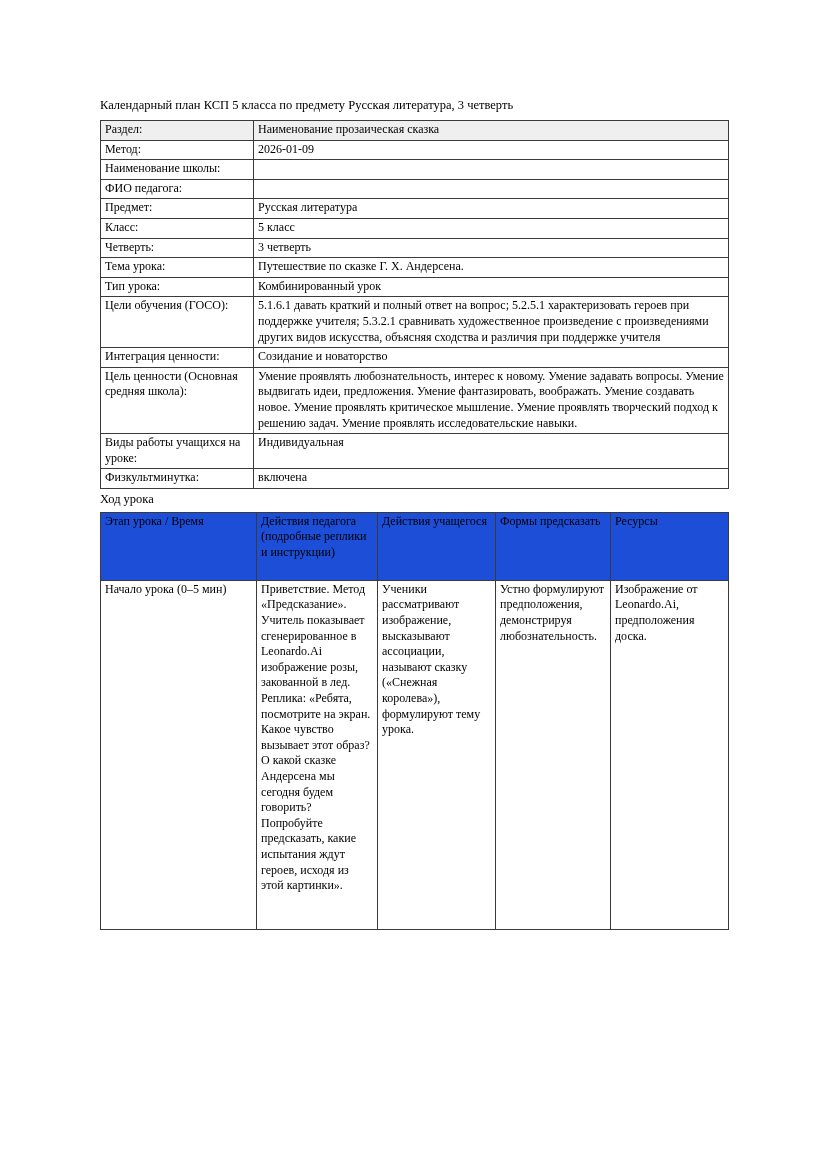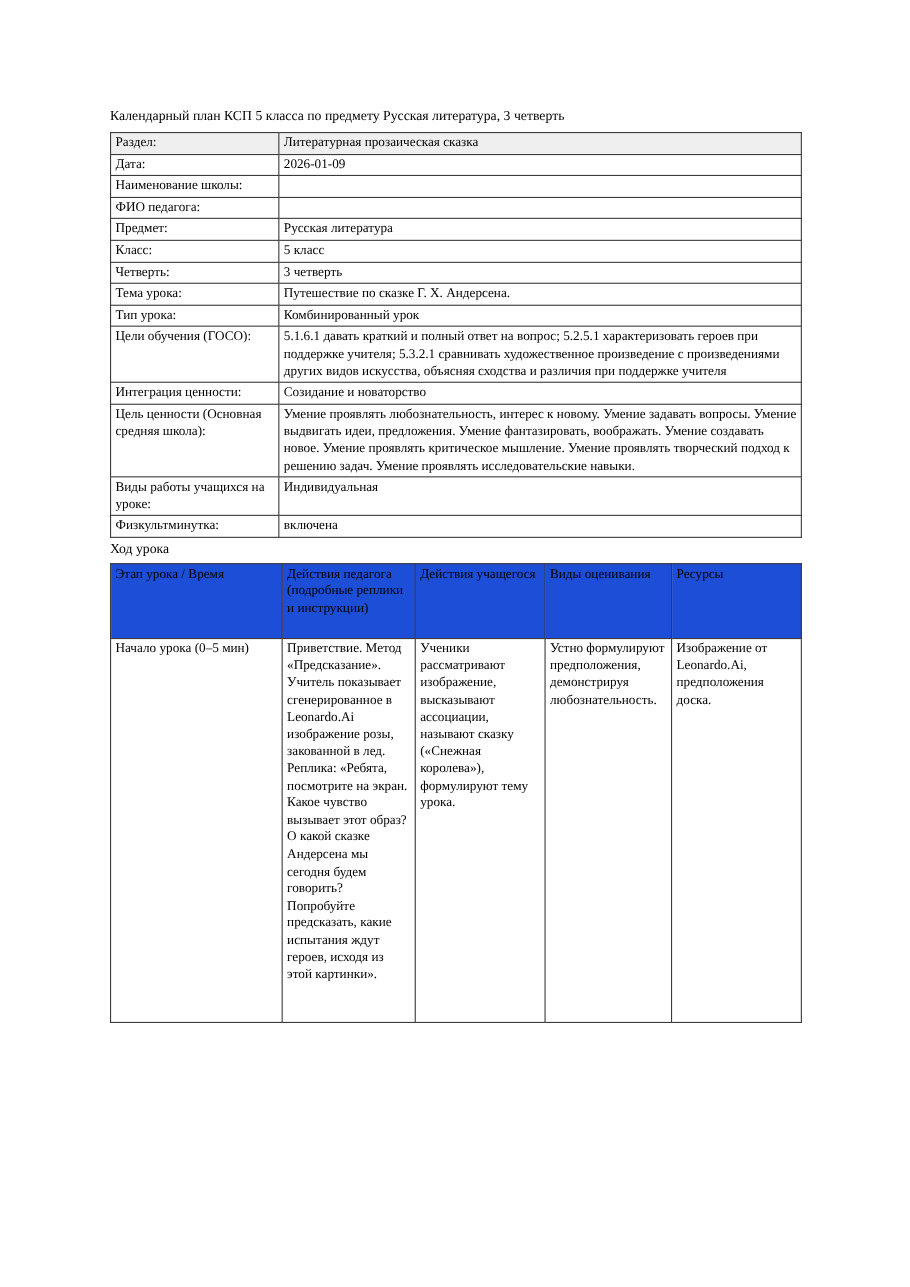--- a/index.html
+++ b/index.html
@@ -84,24 +84,24 @@
     <p class="doc-title">Календарный план КСП 5 класса по предмету Русская литература, 3 четверть</p>
 
     <table class="kspt" id="info-table">
       <colgroup>
         <col class="c-label">
         <col class="c-value">
       </colgroup>
       <tbody>
           <tr class="shaded">
             <td>Раздел:</td>
-            <td>Литературная прозаическая сказка</td>
+            <td>Наименование прозаическая сказка</td>
           </tr>
           <tr>
-            <td>Дата:</td>
+            <td>Метод:</td>
             <td>2026-01-09</td>
           </tr>
           <tr>
             <td>Наименование школы:</td>
             <td></td>
           </tr>
           <tr>
             <td>ФИО педагога:</td>
             <td></td>
           </tr>
@@ -156,21 +156,21 @@
         <col class="c2">
         <col class="c3">
         <col class="c4">
         <col class="c5">
       </colgroup>
       <thead>
           <tr>
             <td>Этап урока / Время</td>
             <td>Действия педагога (подробные реплики и инструкции)</td>
             <td>Действия учащегося</td>
-            <td>Виды оценивания</td>
+            <td>Формы предсказать</td>
             <td>Ресурсы</td>
           </tr>
         </thead>
       <tbody>
           <tr>
             <td>Начало урока (0–5 мин)</td>
             <td>Приветствие. Метод «Предсказание». Учитель показывает сгенерированное в Leonardo.Ai изображение розы, закованной в лед. Реплика: «Ребята, посмотрите на экран. Какое чувство вызывает этот образ? О какой сказке Андерсена мы сегодня будем говорить? Попробуйте предсказать, какие испытания ждут героев, исходя из этой картинки».</td>
             <td>Ученики рассматривают изображение, высказывают ассоциации, называют сказку («Снежная королева»), формулируют тему урока.</td>
             <td>Устно формулируют предположения, демонстрируя любознательность.</td>
             <td>Изображение от Leonardo.Ai, предположения доска.</td>

